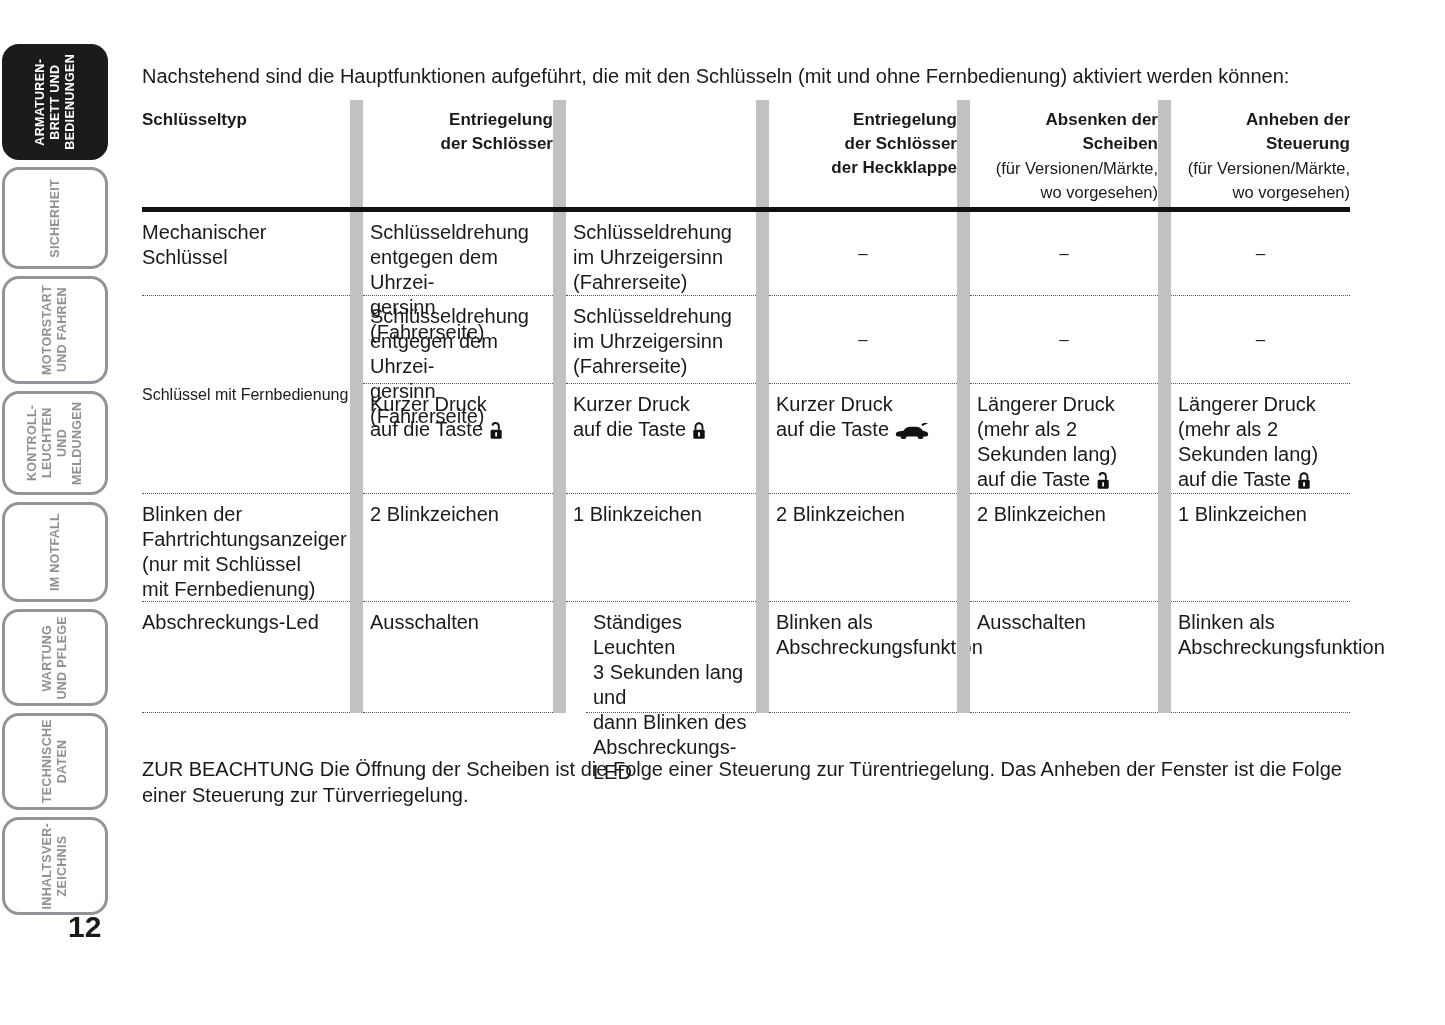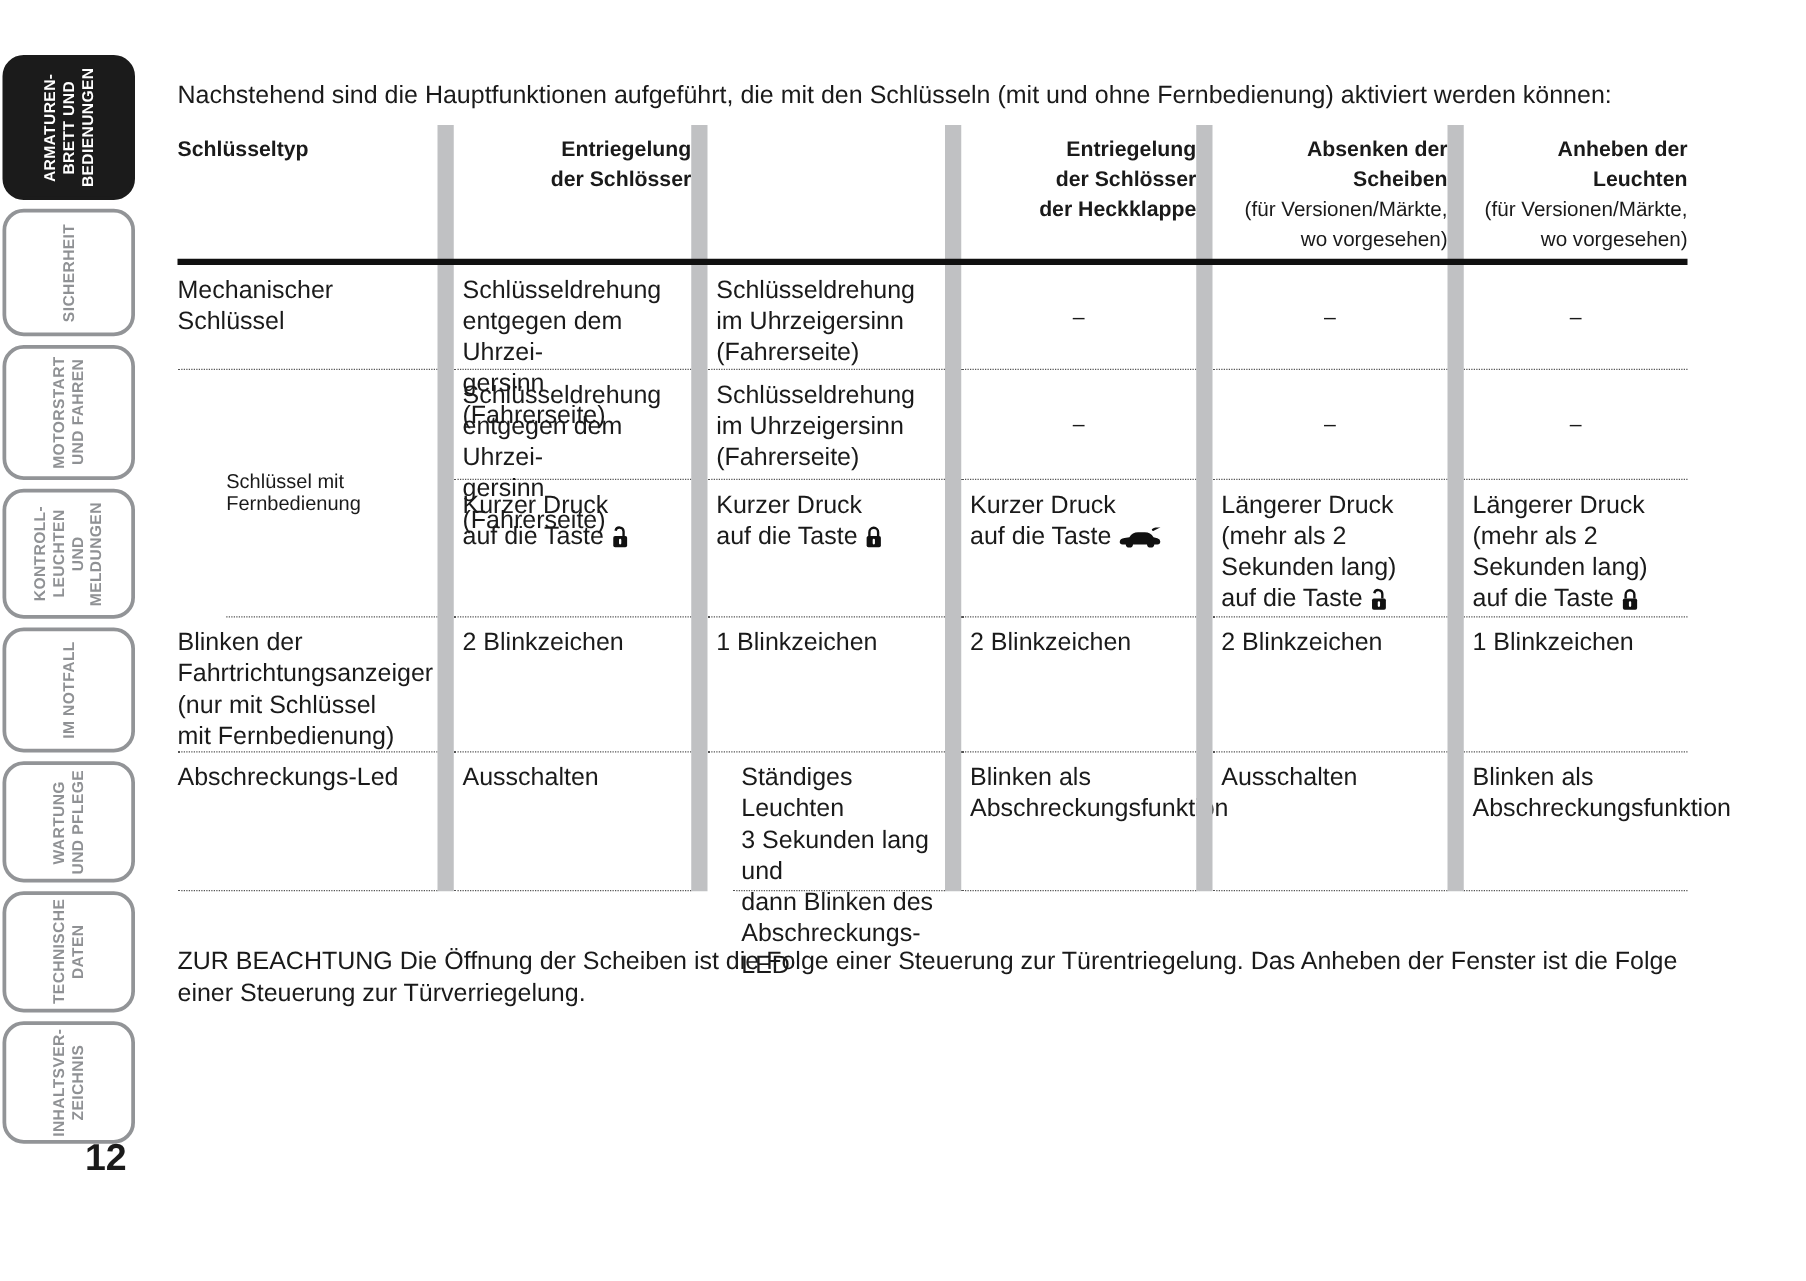--- a/index.html
+++ b/index.html
@@ -33,21 +33,21 @@
   .tbl > div{box-sizing:border-box;}
   .vbar{background:#c0c1c3;grid-row:1/8;}
   .thickline{grid-column:1/-1;grid-row:2;background:#101010;}
   .pre{white-space:pre-line;}
   .hcell{padding-top:8px;font-weight:bold;font-size:17px;line-height:24px;text-align:right;}
   .hcell .sub{font-weight:normal;font-size:16.5px;}
   .hcell.first{text-align:left;}
   .cell{padding:8px 4px 0 7px;font-size:20px;line-height:25px;}
   .label-cell{padding-left:0;}
   .dash-cell{display:flex;align-items:center;justify-content:center;padding:0;font-size:17px;}
-  .merged-label{display:flex;align-items:center;padding:0;font-size:16px;margin-left:39px;}
+  .merged-label{display:flex;align-items:center;padding:0;font-size:16px;}
   .dotted-b{border-bottom:1px dotted #555;}
   .ic{vertical-align:-4px;margin-left:5px;}
   .ic path,.ic rect,.ic circle{fill:#111;}
   .ic .stroke{fill:none;stroke:#111;stroke-width:2.4px;}
   .ic .keyhole{fill:#fff;}
 </style>
 </head>
 <body>
 
 <div>
@@ -105,21 +105,21 @@
 der Heckklappe</div>
     </div>
     <div class="hcell" style="grid-column:9;grid-row:1;">
       <div class="pre">Absenken der
 Scheiben</div>
       <div class="sub pre">(für Versionen/Märkte,
 wo vorgesehen)</div>
     </div>
     <div class="hcell" style="grid-column:11;grid-row:1;">
       <div class="pre">Anheben der
-Leuchten</div>
+Steuerung</div>
       <div class="sub pre">(für Versionen/Märkte,
 wo vorgesehen)</div>
     </div>
 
     <div class="cell label-cell dotted-b" style="grid-column:1;grid-row:3;">
       <span class="pre">Mechanischer Schlüssel</span>
     </div>
     <div class="cell dotted-b" style="grid-column:3;grid-row:3;">
       <span class="pre">Schlüsseldrehung
 entgegen dem Uhrzei-

